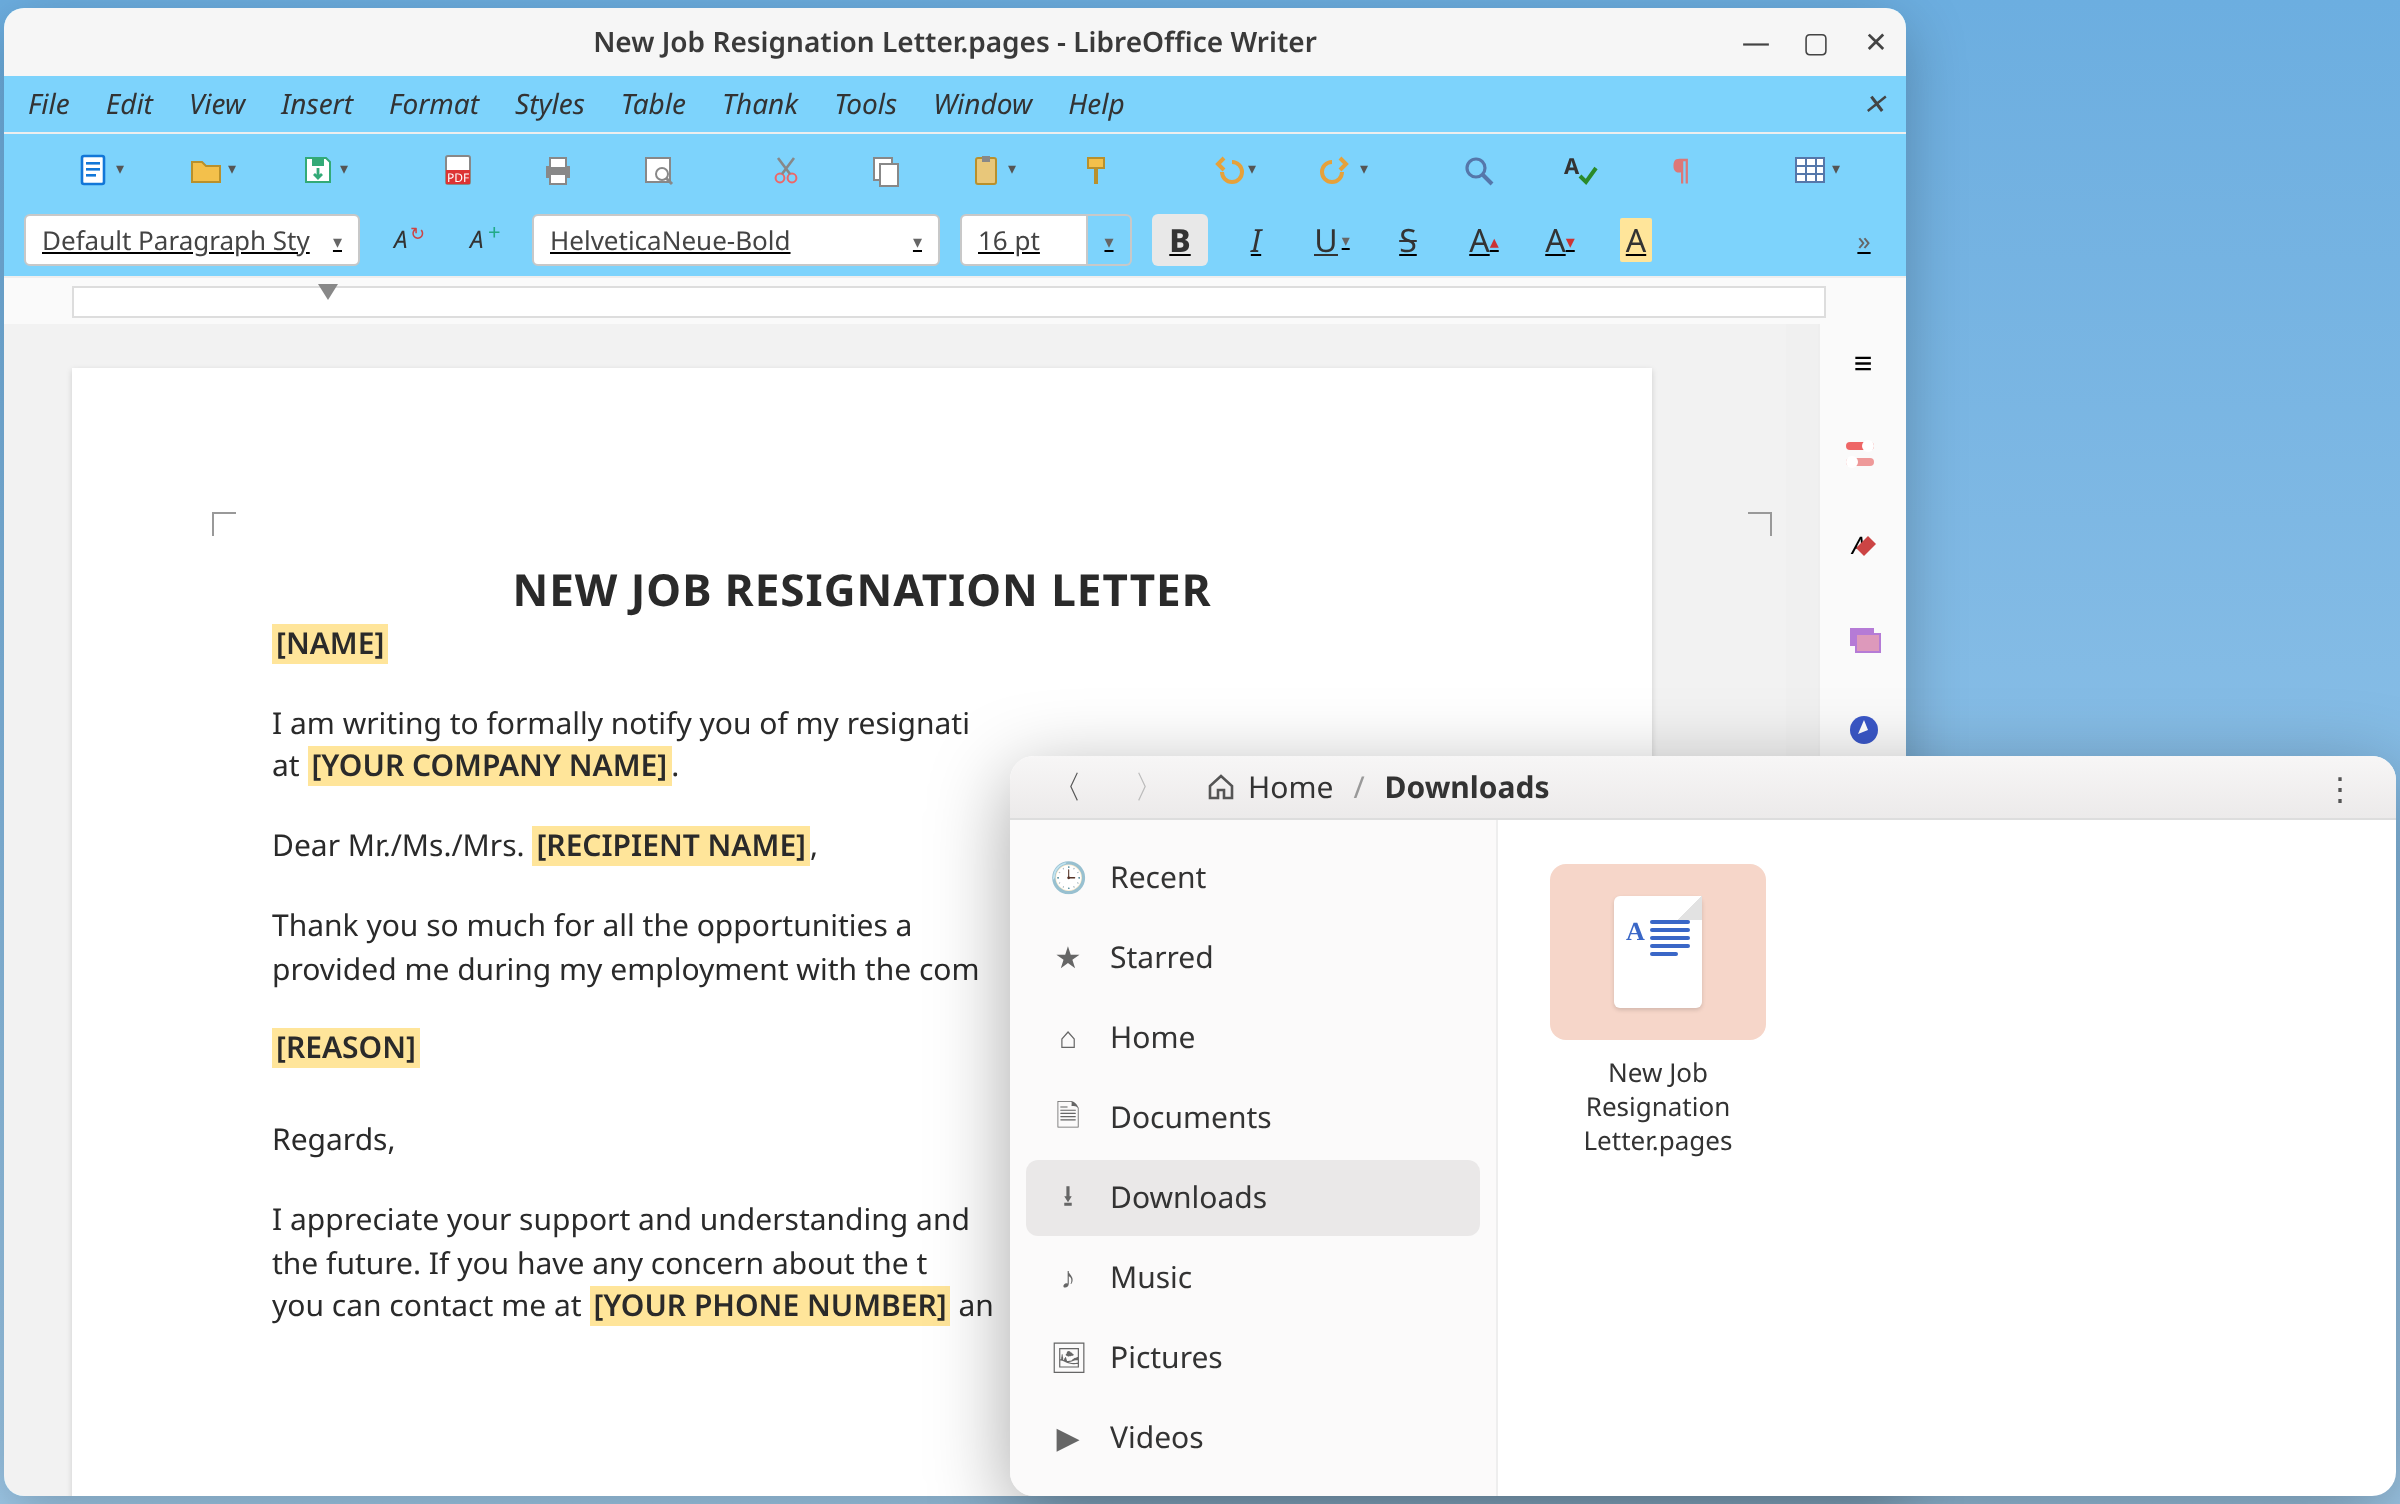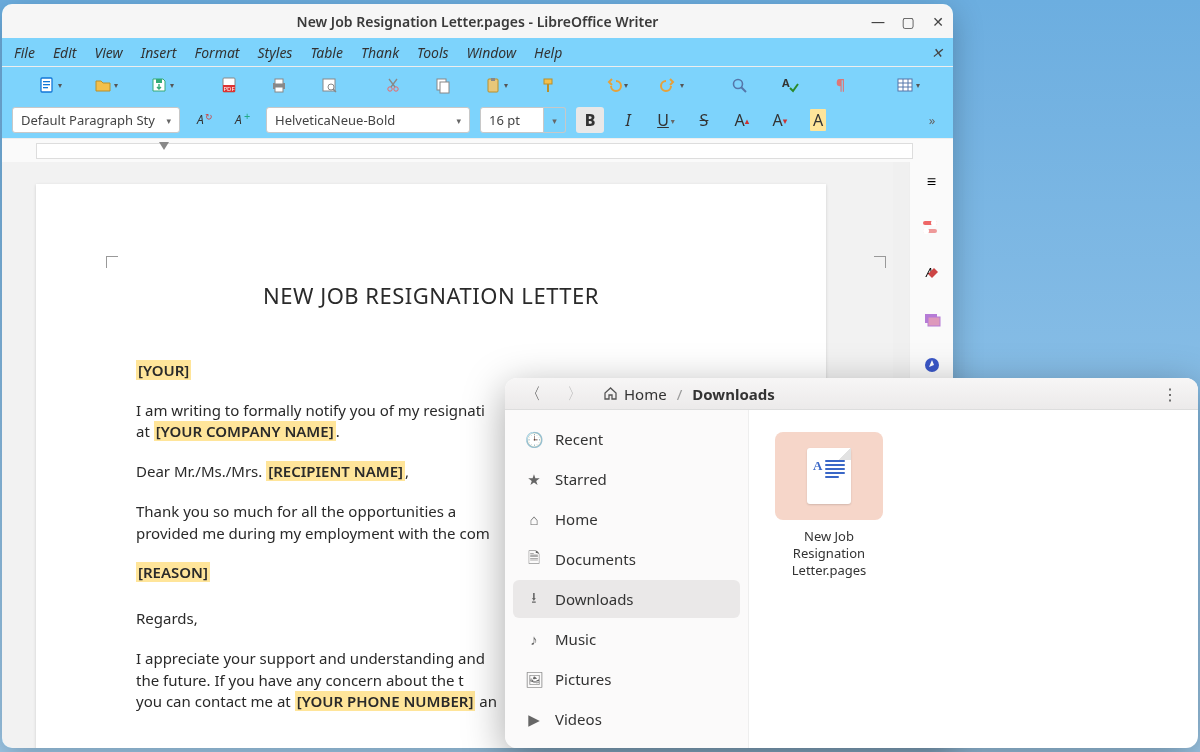--- a/index.html
+++ b/index.html
@@ -19,21 +19,21 @@
   .menubar { height: 28px; display: flex; align-items: center; gap: 18px; padding: 0 12px; font-size: 14px; color: #333; position: relative; font-style: italic; }
   .menubar .menu-item { cursor: pointer; }
   .menubar .close-doc { position: absolute; right: 10px; top: 5px; font-size: 14px; color: #444; cursor: pointer; }
 
   .toolbar { height: 36px; display: flex; align-items: center; padding: 0 10px; gap: 6px; border-top: 1px solid #eee; }
   .toolbar .tb-btn { width: 24px; height: 24px; display: flex; align-items: center; justify-content: center; border-radius: 3px; cursor: pointer; margin-left: 26px; }
   .toolbar .tb-sep { width: 1px; height: 22px; background: #ddd; margin: 0 4px; }
   .toolbar .dd::after { content: "▾"; font-size: 8px; color: #555; margin-left: 2px; }
   .tb-btn svg { display: block; }
 
-  .formatbar { height: 36px; display: flex; align-items: center; padding: 0 10px; gap: 10px; }
+  .formatbar { height: 36px; display: flex; align-items: center; padding: 0 10px; gap: 10px; text-decoration: underline; }
   .combo { height: 26px; border: 1px solid #c8c8c8; background: #fff; border-radius: 3px; display: flex; align-items: center; padding: 0 8px; font-size: 13px; color: #444; }
   .combo.style { width: 168px; }
   .combo.font { width: 204px; }
   .combo.size { width: 64px; }
   .combo .chev { margin-left: auto; font-size: 9px; color: #666; }
   .combo.size + .chev-box { width: 22px; height:26px; border:1px solid #c8c8c8; border-left:none; display:flex; align-items:center; justify-content:center; font-size:9px; color:#666; border-radius:0 3px 3px 0; }
   .fmt-btn { width: 28px; height: 26px; display: flex; align-items: center; justify-content: center; border-radius: 3px; cursor: pointer; font-family: Georgia, serif; }
   .fmt-btn.bold-active { background: #e8e8e8; font-weight: 800; }
   .fmt-txt { font-size: 16px; color: #333; }
   .fmt-u { text-decoration: underline; }
@@ -42,21 +42,21 @@
   .hl-a { background: #ffe59a; padding: 0 3px; border-radius:1px; }
   .more-arrow { margin-left:auto; width:22px; text-align:center; color:#666; font-size:13px; cursor:pointer;}
 
   .ruler { height: 24px; background: #fafafa; position: relative; border-top: 1px solid #eee; }
   .ruler .ruler-inner { position:absolute; left:34px; right:40px; top:4px; height:16px; background:#fff; border:1px solid #ddd; }
   .ruler .tab-marker { position:absolute; top:-2px; left:122px; width:10px; height:8px; background:#888; clip-path: polygon(50% 100%, 0 0, 100% 0); }
 
   .work-area { flex: 1; display: flex; background: #f2f2f2; overflow: hidden; }
   .page-pane { flex: 1; overflow: auto; padding: 22px 0 0 34px; }
   .page { width: 790px; min-height: 1000px; background: #fff; box-shadow: 0 1px 3px rgba(0,0,0,.15); padding: 96px 100px 60px 100px; font-size: 15px; color: #2a2a2a; line-height: 1.45; }
-  .page h1 { text-align: center; font-weight: 400; letter-spacing: .5px; font-size: 22px; margin-bottom: 48px; }
+  .page h1 { text-align: center; font-weight: 700; letter-spacing: .5px; font-size: 22px; }
   .page p { margin-bottom: 18px; text-align: justify; }
   .page .hl { background: #ffe59a; font-weight: 600; padding: 0 2px; }
   .page-bracket { position:absolute; width:12px; height:12px; border:1px solid #999; }
   .pb-tl { border-right:none; border-bottom:none; left:0; top:0;}
   .pb-tr { border-left:none; border-bottom:none; right:0; top:0;}
 
   .scroll-v { width: 16px; background: #f0f0f0; }
 
   .sidebar { width: 44px; background: #fafafa; border-left:1px solid #eee; display:flex; flex-direction:column; align-items:center; padding-top:6px; gap:20px; }
   .sidebar .sb-btn { width:26px; height:26px; display:flex; align-items:center; justify-content:center; cursor:pointer; font-size:16px; }
@@ -335,21 +335,21 @@
   </div>
 
   <div class="work-area">
     <div class="page-pane">
       <div class="page" style="position:relative;">
         <div class="page-bracket pb-tl" style="left:70px; top:72px;"></div>
         <div class="page-bracket pb-tr" style="right:-60px; top:72px;"></div>
 
         <h1>NEW JOB RESIGNATION LETTER</h1>
 
-        <p><span class="hl">[YOUR]</span></p>
+        <p><span class="hl">[NAME]</span></p>
 
         <p style="margin-bottom:18px;">
           <span>I am writing to formally notify you of my resignati</span><br>
           <span>at </span><span class="hl">[YOUR COMPANY NAME]</span><span>.</span>
         </p>
 
         <p>
           <span>Dear Mr./Ms./Mrs. </span><span class="hl">[RECIPIENT NAME]</span><span>,</span>
         </p>
 

